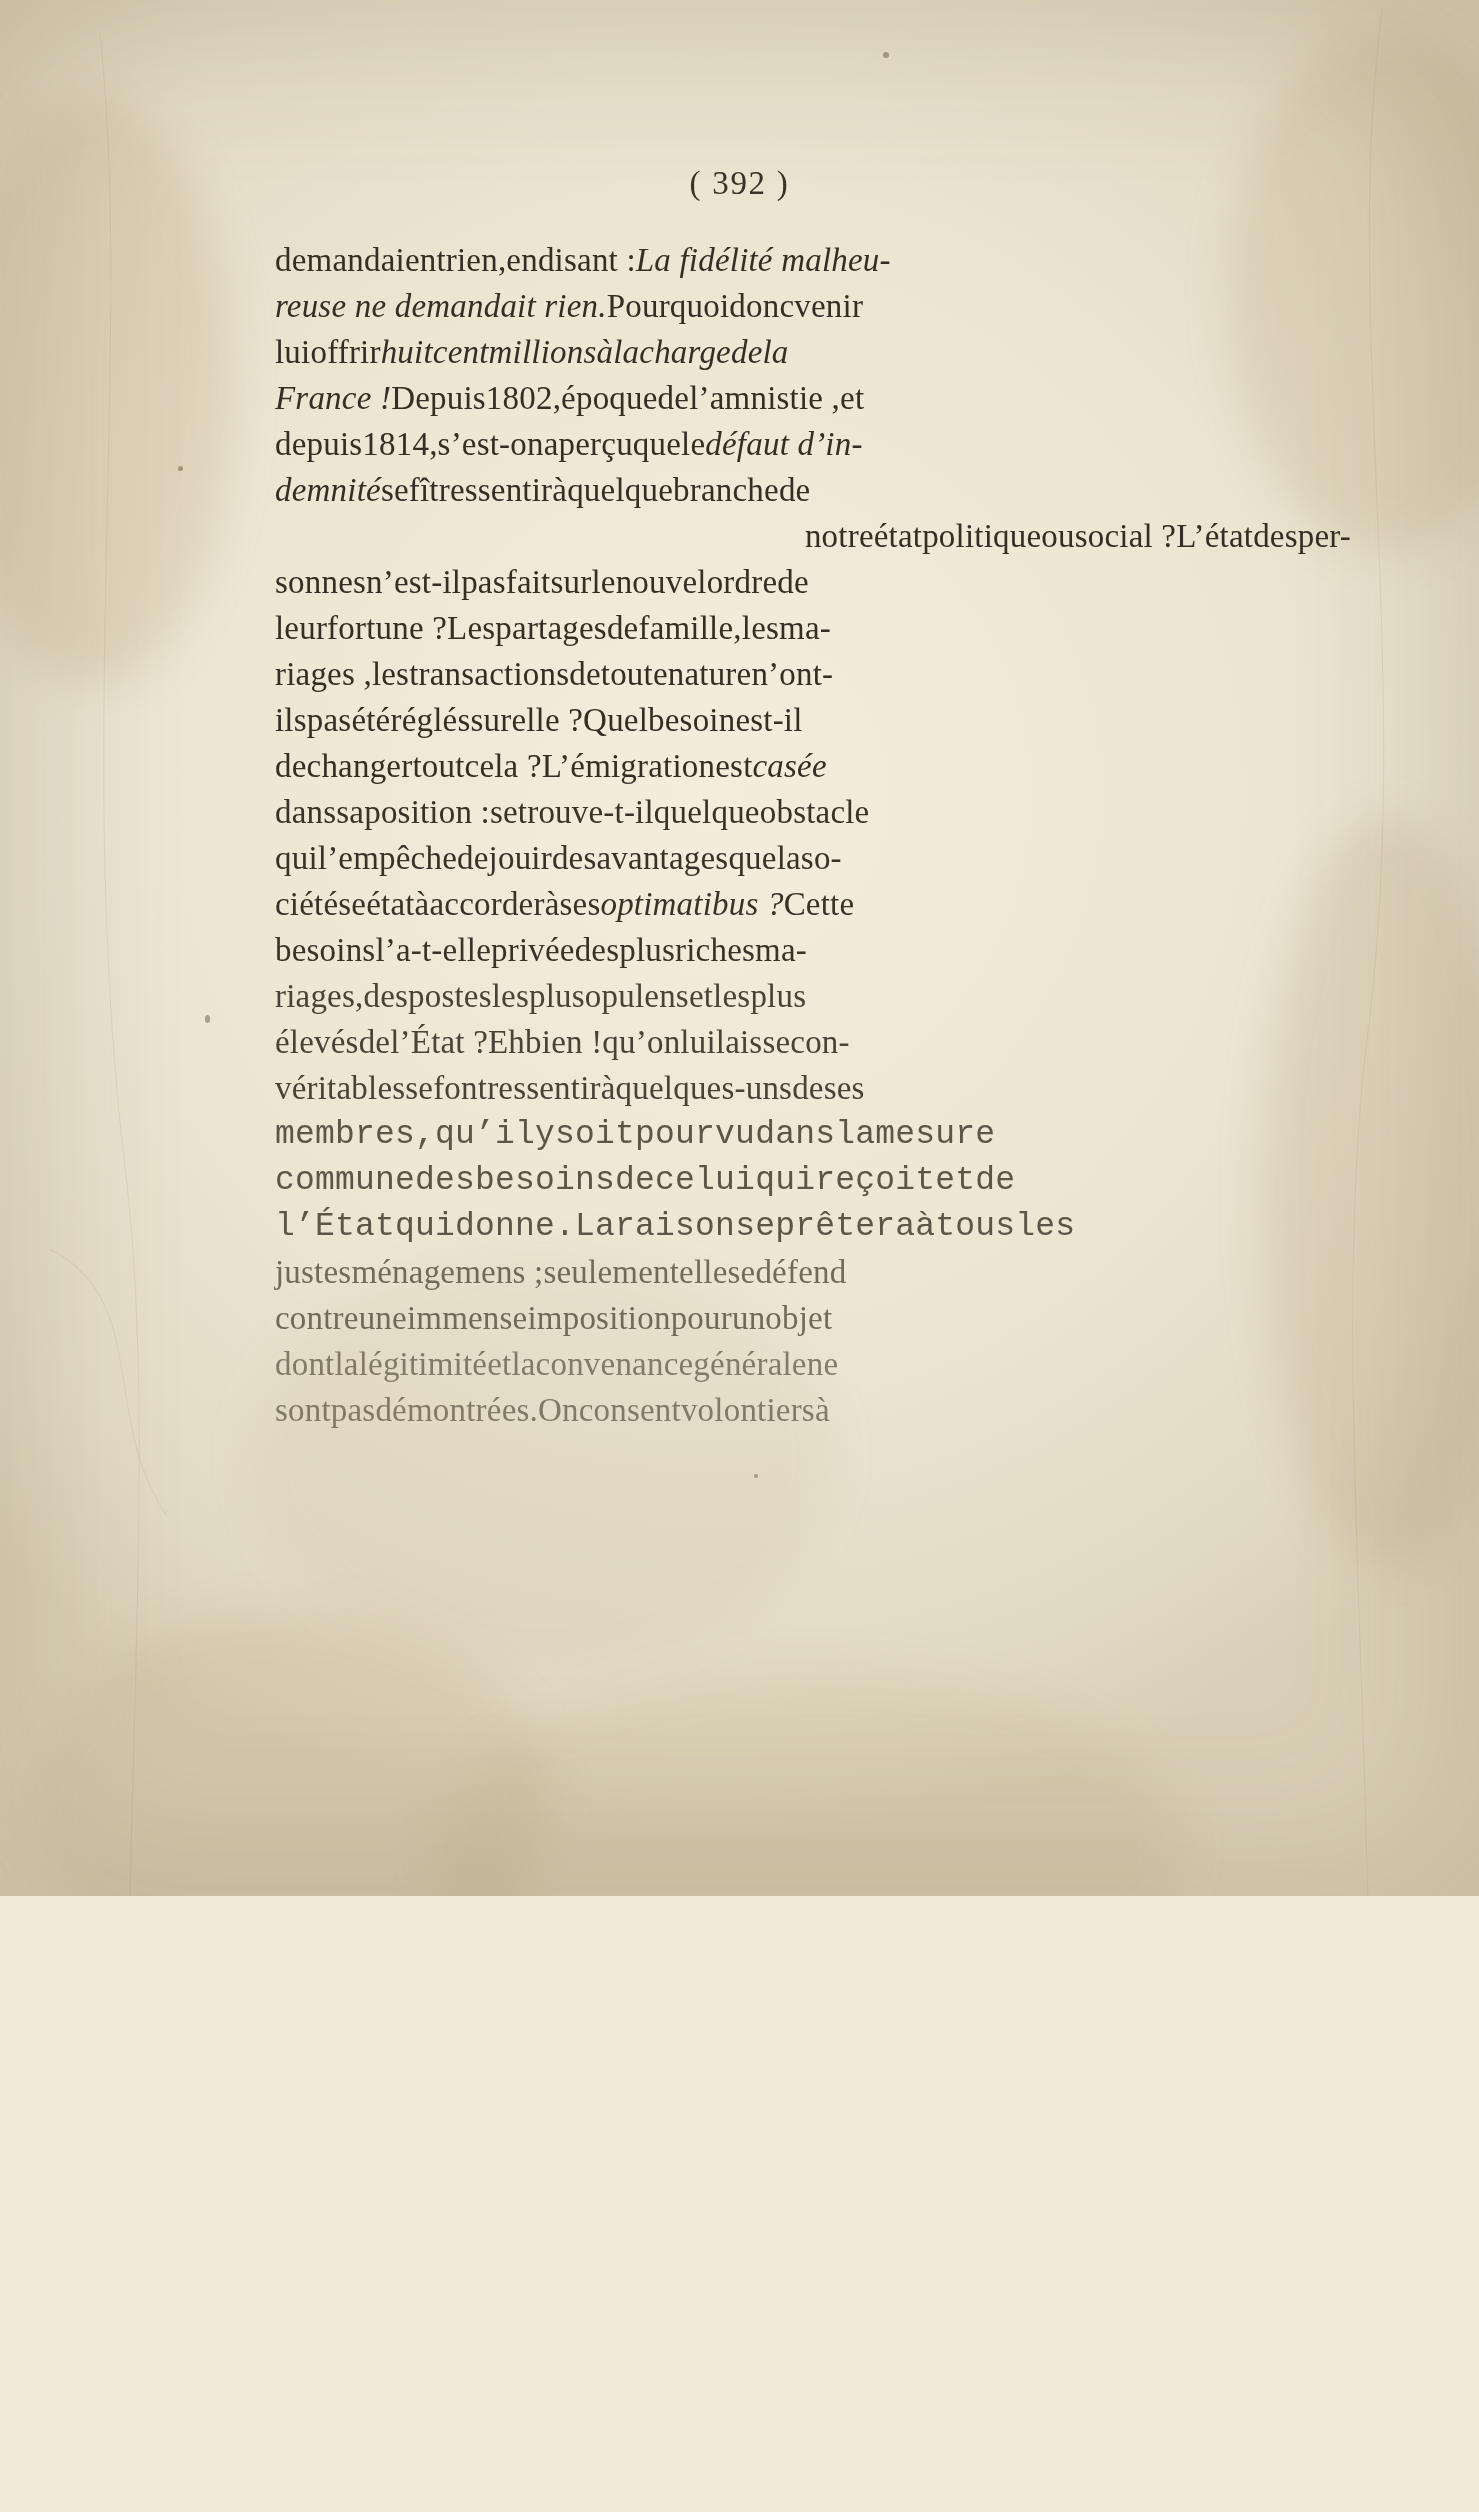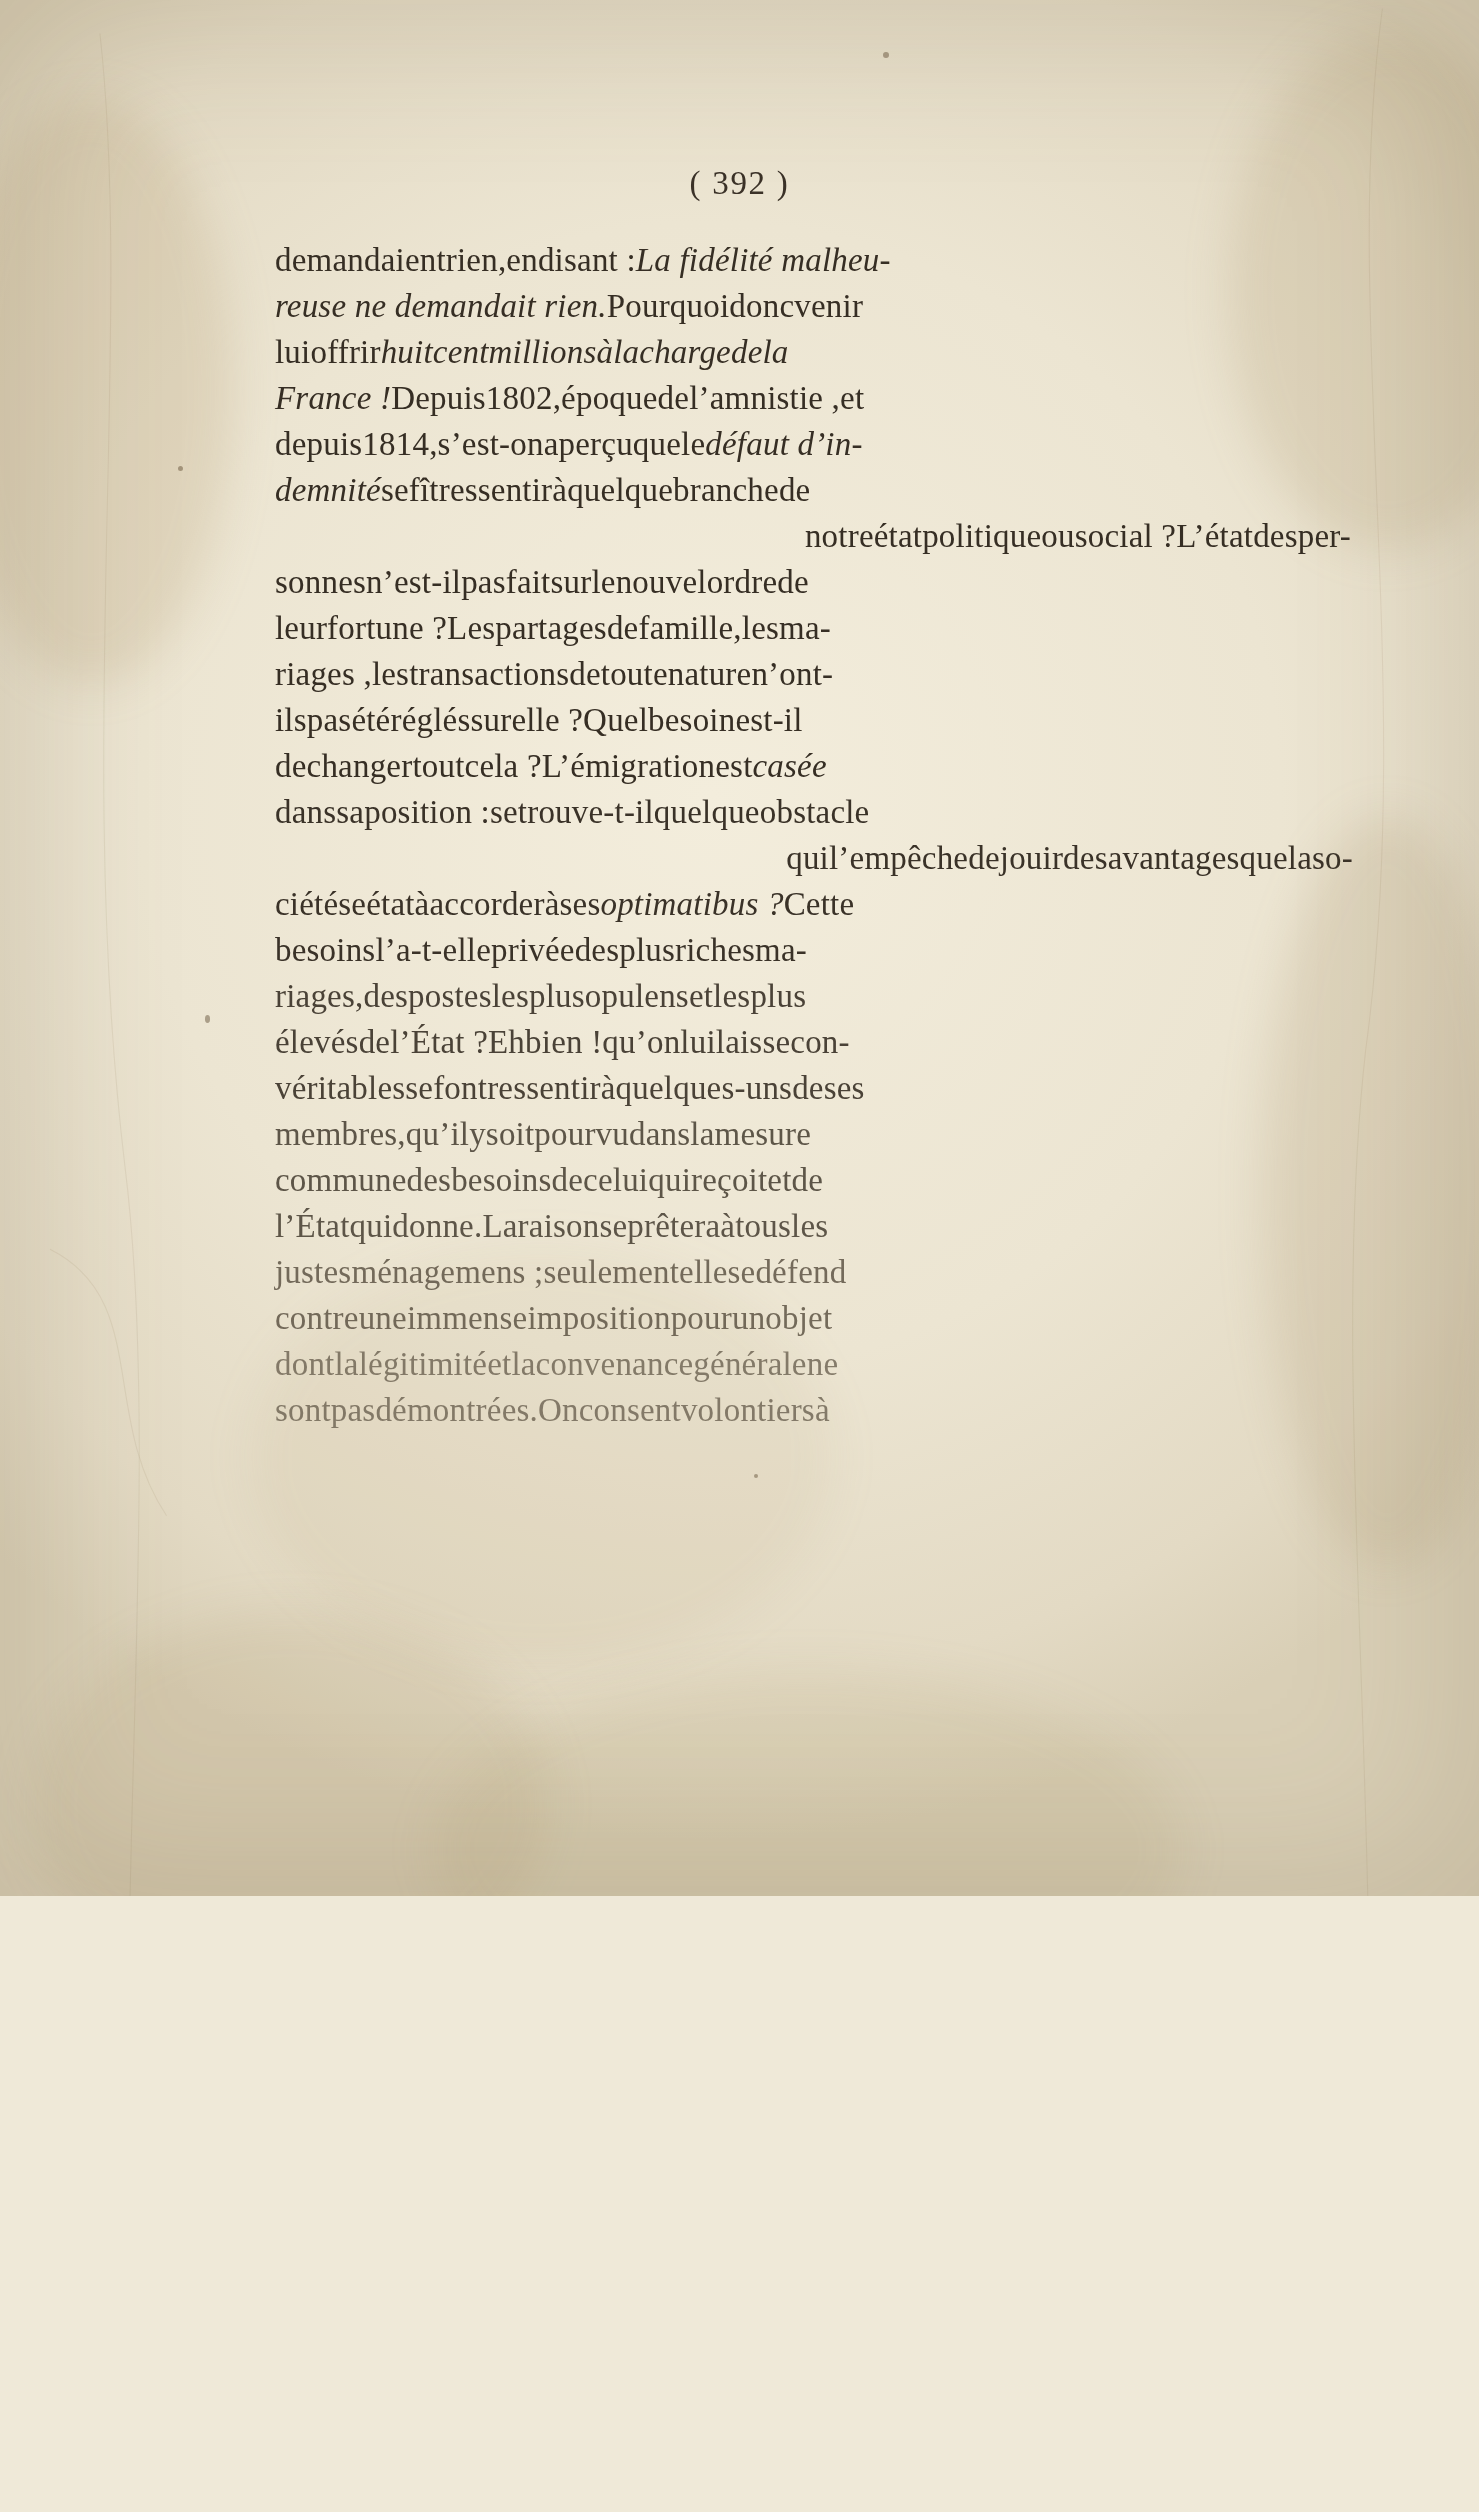--- a/index.html
+++ b/index.html
@@ -93,21 +93,21 @@
   
   .j {
     display: flex;
     justify-content: space-between;
     width: 1083px;
   }
 
   
   .fade1 { color: #3a3228; }
   .fade2 { color: #423a2f; opacity: 0.95; }
-  .fade3 { color: #4a4235; opacity: 0.88; }
+  .fade3 { color: #4a4235; opacity: 0.88; font-family: Liberation Mono, monospace; }
   .fade4 { color: #564c3d; opacity: 0.80; }
   .fade5 { color: #5e5444; opacity: 0.72; }
 </style>
 </head>
 <body>
 
 <div id="page">
 
   <div class="stain s1"></div>
   <div class="stain s2"></div>
@@ -214,21 +214,21 @@
         </span>
       </div>
 
       <div class="line fade1">
         <span class="j" style="width:1080px;">
           <span>dans</span><span>sa</span><span>position :</span><span>se</span><span>trouve-t-il</span><span>quelque</span><span>obstacle</span>
         </span>
       </div>
 
       <div class="line fade1">
-        <span class="j" style="width:1078px;text-align:right;">
+        <span class="j" style="width:1078px;">
           <span>qui</span><span>l’empêche</span><span>de</span><span>jouir</span><span>des</span><span>avantages</span><span>que</span><span>la</span><span>so-</span>
         </span>
       </div>
 
       <div class="line fade1">
         <span class="j" style="width:1081px;">
           <span>ciété</span><span>se</span><span>état</span><span>à</span><span>accorder</span><span>à</span><span>ses</span><span class="ital">optimatibus ?</span><span>Cette</span>
         </span>
       </div>
 

